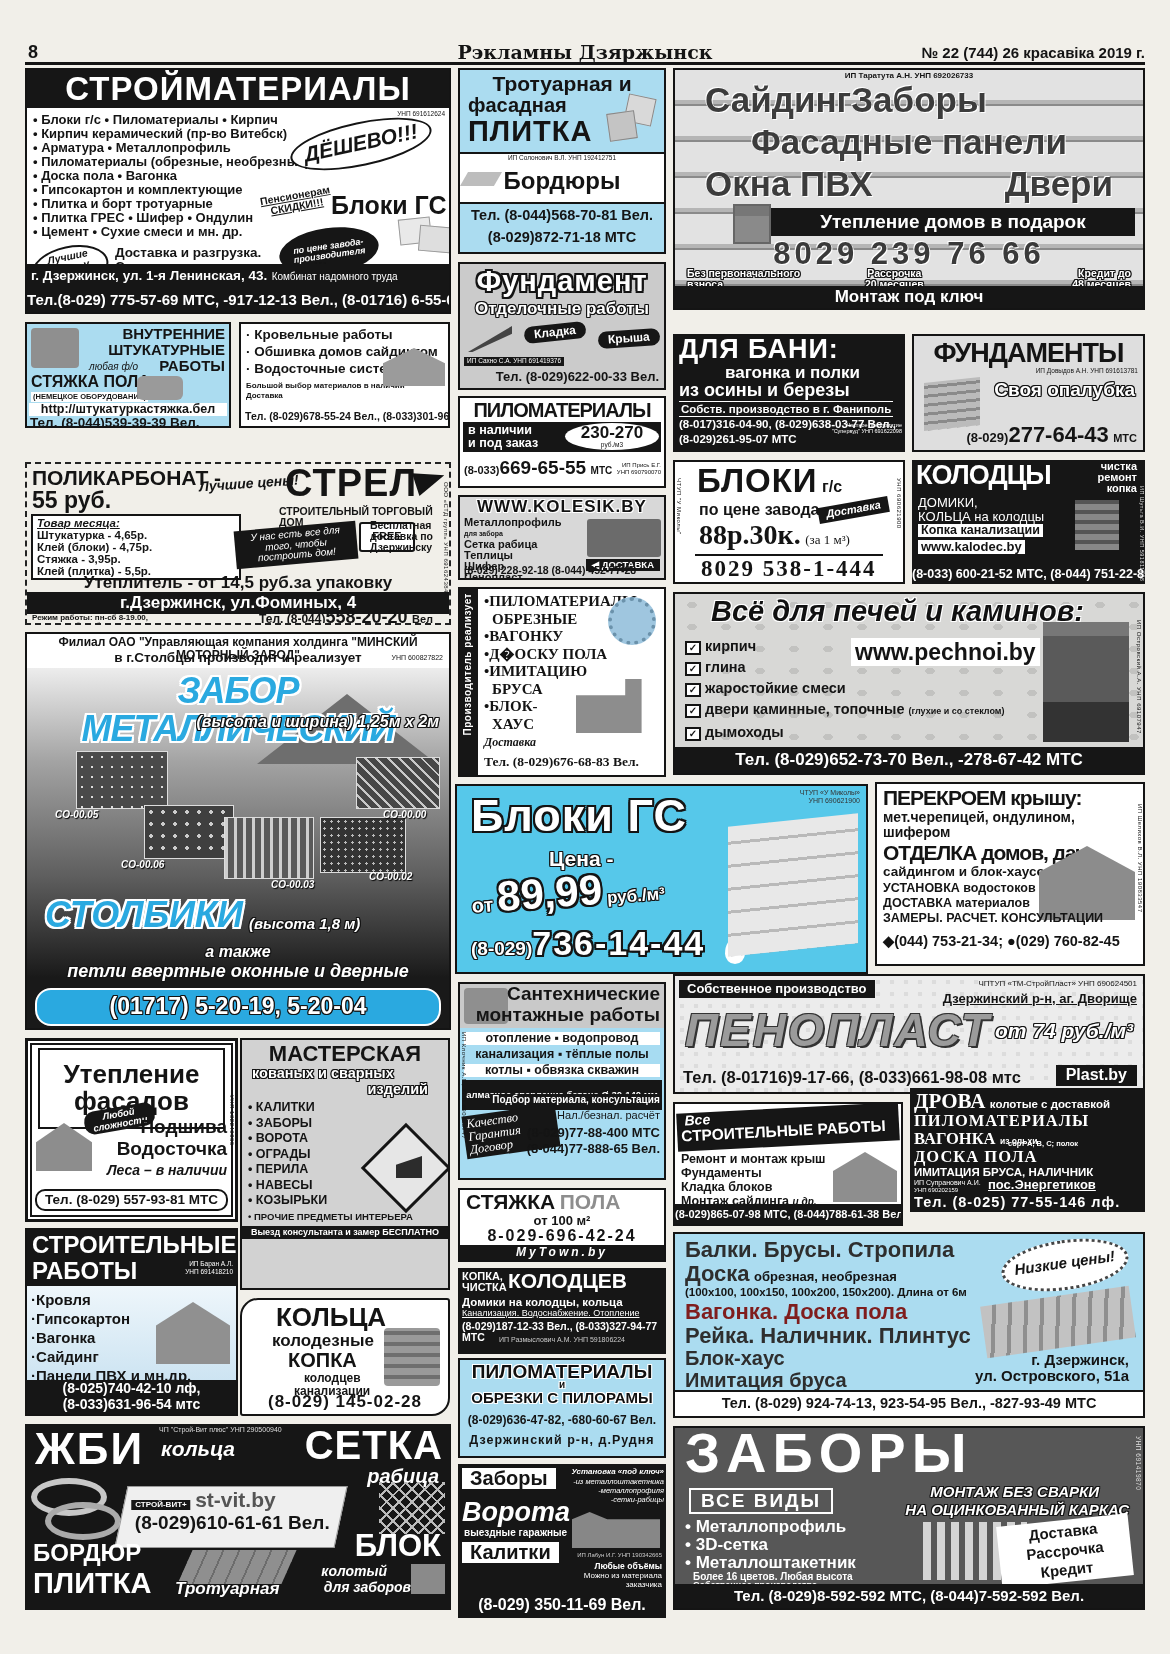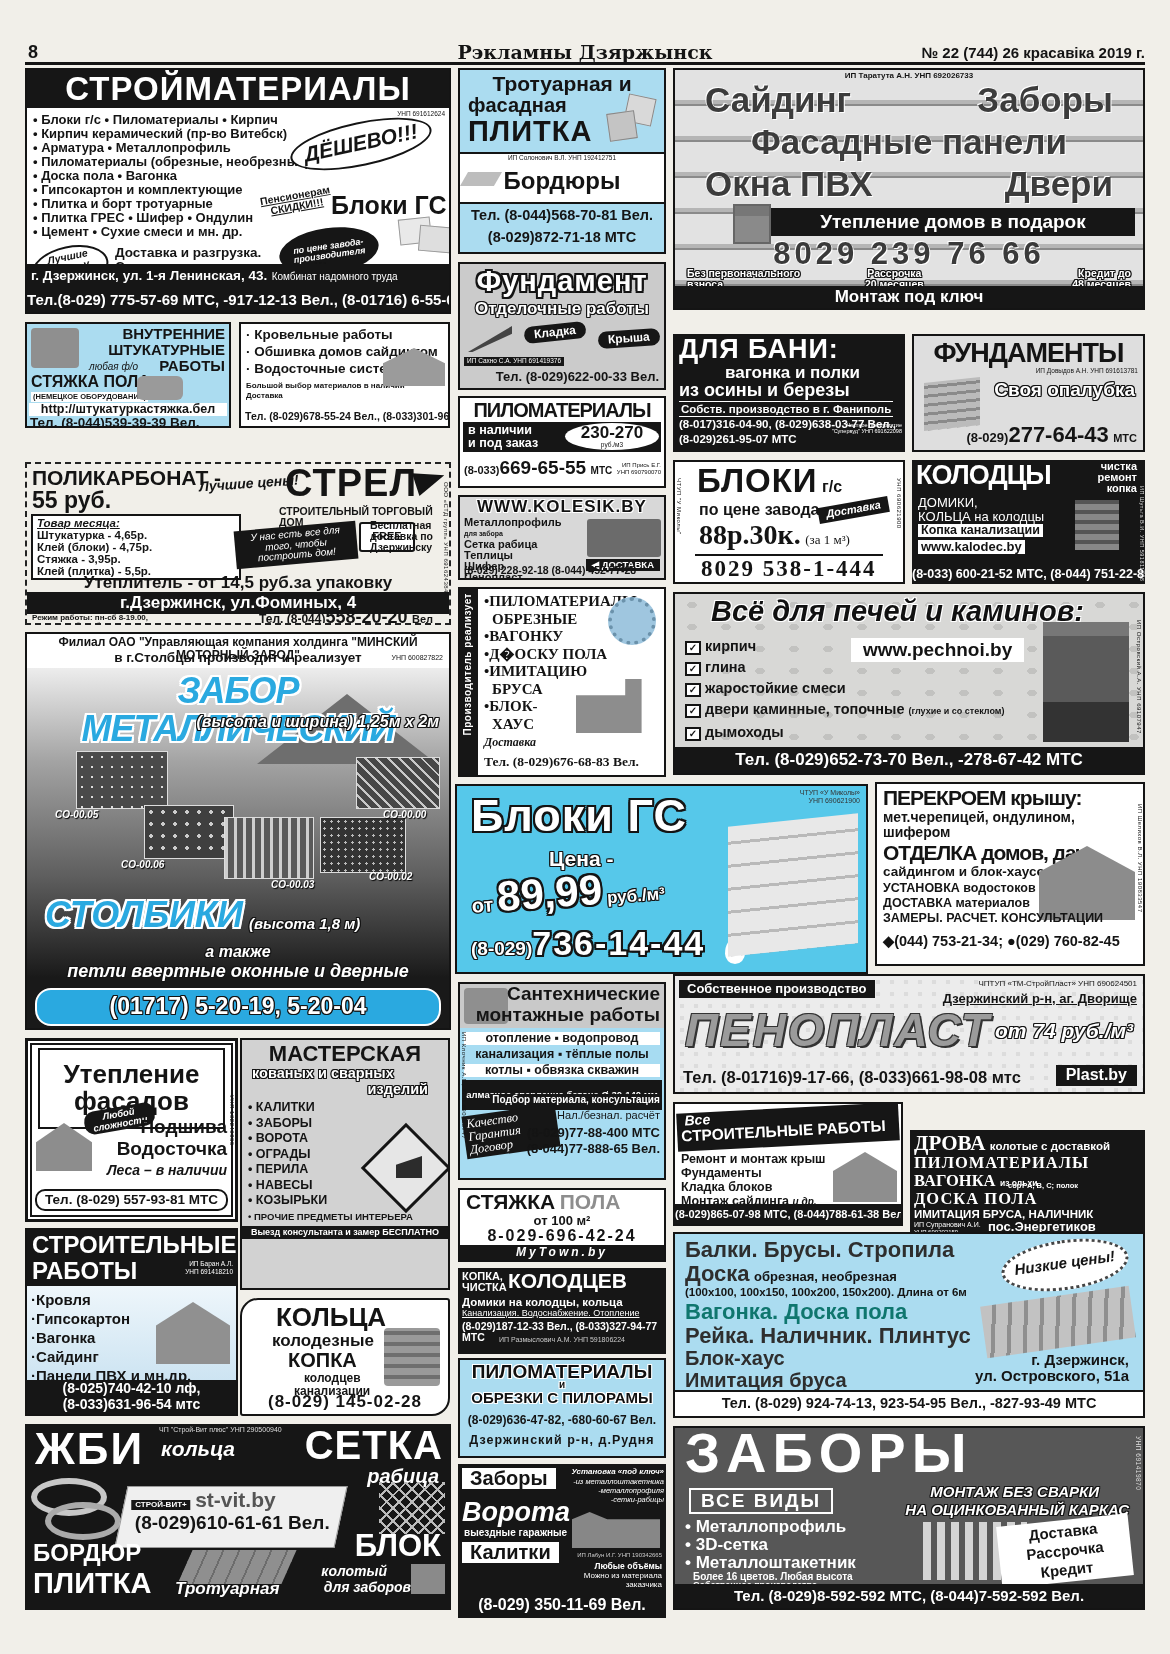--- a/index.html
+++ b/index.html
@@ -92,21 +92,21 @@
       <div class="c" style="font-size:6.5px;padding-top:1px">ИП Солонович В.Л.   УНП 192412751</div>
       <div class="abs" style="left:4px;top:18px;width:34px;height:14px;background:#bdbdbd;transform:skewX(-30deg)"></div>
       <div class="b" style="font-size:24px;text-align:center;margin-top:6px">Бордюры</div>
     </div>
     <div class="abs b c" style="left:0;top:138px;width:100%;font-size:14.5px">Тел. (8-044)568-70-81 Вел.</div>
     <div class="abs b c" style="left:0;top:160px;width:100%;font-size:14.5px">(8-029)872-71-18 МТС</div>
   </div>
 
   <div class="ad bd siding-bg" style="left:673px;top:68px;width:472px;height:242px">
     <div class="abs c" style="left:0;top:2px;width:100%;font-size:8px;font-weight:bold">ИП Таратута А.Н.  УНП 692026733</div>
-    <div class="abs" style="left:30px;top:12px;width:408px;display:flex;justify-content:space-between;font-size:35px;font-weight:bold;color:#3c3c3c;text-shadow:1px 1px 0 #fff,-1px -1px 0 #fff">
+    <div class="abs" style="left:30px;top:12px;width:408px;display:flex;font-size:35px;font-weight:bold;color:#3c3c3c;text-shadow:1px 1px 0 #fff,-1px -1px 0 #fff">
       <span>Сайдинг</span>
       <span>Заборы</span>
     </div>
     <div class="abs c" style="left:0;top:54px;width:100%;font-size:35px;font-weight:bold;color:#3c3c3c;text-shadow:1px 1px 0 #fff,-1px -1px 0 #fff">Фасадные панели</div>
     <div class="abs" style="left:30px;top:96px;width:408px;display:flex;justify-content:space-between;font-size:35px;font-weight:bold;color:#3c3c3c;text-shadow:1px 1px 0 #fff,-1px -1px 0 #fff">
       <span>Окна ПВХ</span>
       <span>Двери</span>
     </div>
     <div class="abs" style="left:58px;top:134px;width:34px;height:36px;background:#8a8a8a;border:2px solid #666;box-shadow:inset 0 10px 0 #777"></div>
     <div class="abs k b c" style="left:96px;top:138px;right:8px;height:28px;font-size:19px;line-height:28px">Утепление домов в подарок</div>
@@ -277,21 +277,21 @@
       <div style="padding-left:8px">ХАУС</div>
     </div>
     <div class="abs" style="right:8px;top:8px;width:40px;height:40px;border-radius:50%;background:#9fc6df;border:4px dotted #6b92ab"></div>
     <div class="abs" style="right:6px;bottom:42px;width:82px;height:54px;background:#8d8d8d;clip-path:polygon(0 30%,60% 30%,60% 0,80% 0,80% 100%,0 100%)"></div>
     <div class="abs srf b i" style="left:24px;bottom:26px;font-size:12px">Доставка</div>
     <div class="abs srf b" style="left:24px;bottom:6px;font-size:13.5px">Тел. (8-029)676-68-83 Вел.</div>
   </div>
 
   <div class="ad bd stone" style="left:673px;top:592px;width:472px;height:183px">
     <div class="abs b i os" style="left:36px;top:2px;font-size:29px">Всё для печей и каминов:</div>
-    <div class="abs wchip b" style="left:176px;top:44px;font-size:19px;padding:2px 12px">www.pechnoi.by</div>
+    <div class="abs wchip b" style="left:176px;top:44px;font-size:23px;padding:2px 4px">www.pechnoi.by</div>
     <div class="abs" style="left:10px;top:42px;font-size:14.5px;font-weight:bold;line-height:21px">
       <div><span class="wchip" style="width:12px;border:2px solid #141414;font-size:10px;line-height:10px;text-align:center">✓</span> <span>кирпич</span></div>
       <div><span class="wchip" style="width:12px;border:2px solid #141414;font-size:10px;line-height:10px;text-align:center">✓</span> <span>глина</span></div>
       <div><span class="wchip" style="width:12px;border:2px solid #141414;font-size:10px;line-height:10px;text-align:center">✓</span> <span>жаростойкие смеси</span></div>
       <div><span class="wchip" style="width:12px;border:2px solid #141414;font-size:10px;line-height:10px;text-align:center">✓</span> <span>двери каминные, топочные</span> <span style="font-size:9px">(глухие и со стеклом)</span></div>
       <div><span class="wchip" style="width:12px;border:2px solid #141414;font-size:10px;line-height:10px;text-align:center">✓</span> <span>дымоходы</span></div>
     </div>
     <div class="abs" style="right:14px;top:28px;width:86px;height:120px;background:#5a5a5a;box-shadow:inset 0 -40px 0 #333,inset 0 14px 0 #777"></div>
     <div class="abs vrt" style="right:1px;top:26px;font-size:6px">ИП Островский А.А.  УНП 69107947</div>
     <div class="abs k b c" style="left:0;bottom:0;width:100%;height:26px;font-size:17px;line-height:26px">Тел. (8-029)652-73-70 Вел., -278-67-42 МТС</div>
@@ -527,39 +527,39 @@
     <div class="abs" style="left:6px;top:48px;font-weight:bold;font-size:12.5px;line-height:14px">
       <div>Ремонт и монтаж крыш</div>
       <div>Фундаменты</div>
       <div>Кладка блоков</div>
       <div><span>Монтаж сайдинга</span> <span class="i" style="font-size:10px">и др.</span></div>
     </div>
     <div class="abs" style="right:4px;top:48px;width:64px;height:50px;background:#8e8e8e;clip-path:polygon(50% 0,100% 38%,100% 100%,0 100%,0 38%)"></div>
     <div class="abs k b c nw" style="left:0;bottom:0;width:100%;height:20px;font-size:11px;line-height:20px">(8-029)865-07-98 МТС, (8-044)788-61-38 Вел.</div>
   </div>
 
-  <div class="ad k" style="left:910px;top:1130px;width:235px;height:124px">
+  <div class="ad k" style="left:910px;top:1088px;width:235px;height:124px">
     <div class="abs" style="left:4px;top:2px"><span class="b srf" style="font-size:21px">ДРОВА</span> <span class="b" style="font-size:11.5px">колотые с доставкой</span></div>
     <div class="abs b srf" style="left:4px;top:24px;font-size:16.5px;letter-spacing:1px">ПИЛОМАТЕРИАЛЫ</div>
     <div class="abs" style="left:4px;top:42px"><span class="b srf" style="font-size:16.5px">ВАГОНКА</span> <span class="b" style="font-size:8.5px">из ольхи</span></div>
     <div class="abs b" style="left:98px;top:52px;font-size:7.5px">сорт А, В, С; полок</div>
     <div class="abs b srf" style="left:4px;top:60px;font-size:16.5px;letter-spacing:1px">ДОСКА ПОЛА</div>
     <div class="abs b" style="left:4px;top:78px;font-size:11.5px">ИМИТАЦИЯ БРУСА, НАЛИЧНИК</div>
     <div class="abs" style="left:4px;top:91px;font-size:7px">ИП Супранович А.И.</div>
     <div class="abs" style="left:4px;top:99px;font-size:6px">УНП 690202159</div>
     <div class="abs b" style="left:78px;top:90px;font-size:13px;text-decoration:underline">пос.Энергетиков</div>
     <div class="abs b" style="left:4px;bottom:2px;font-size:14.5px;letter-spacing:1px">Тел. (8-025) 77-55-146 лф.</div>
   </div>
 
   <div class="ad bd cy" style="left:673px;top:1232px;width:472px;height:186px">
     <div class="abs b" style="left:10px;top:4px;font-size:22px;color:#2e2e2e">Балки. Брусы. Стропила</div>
     <div class="abs b i c" style="right:14px;top:6px;width:122px;height:44px;background:#fff;border:3px dotted #444;border-radius:50%;font-size:15px;line-height:40px;transform:rotate(-8deg)">Низкие цены!</div>
     <div class="abs" style="left:10px;top:28px"><span class="b" style="font-size:22px;color:#2e2e2e">Доска</span> <span class="b" style="font-size:13px">обрезная, необрезная</span></div>
     <div class="abs b" style="left:10px;top:52px;font-size:11.5px">(100х100, 100х150, 100х200, 150х200). Длина от 6м</div>
-    <div class="abs b" style="left:10px;top:66px;font-size:22px;color:#0f766e">Вагонка. Доска пола</div>
+    <div class="abs b" style="left:10px;top:66px;font-size:22px;color:#7f1d1d">Вагонка. Доска пола</div>
     <div class="abs b" style="left:10px;top:90px;font-size:22px;color:#2e2e2e">Рейка. Наличник. Плинтус</div>
     <div class="abs b" style="left:10px;top:114px;font-size:20px;color:#2e2e2e">Блок-хаус</div>
     <div class="abs b" style="left:10px;top:136px;font-size:20px;color:#2e2e2e">Имитация бруса</div>
     <div class="abs" style="right:10px;top:62px;width:150px;height:52px;background:repeating-linear-gradient(100deg,#c2c2c2 0 12px,#8f8f8f 12px 16px);transform:rotate(-8deg)"></div>
     <div class="abs b r" style="right:14px;top:118px;font-size:15px">г. Дзержинск,</div>
     <div class="abs b r" style="right:14px;top:134px;font-size:15px">ул. Островского, 51а</div>
     <div class="abs b c" style="left:0;bottom:0;width:100%;height:24px;background:#fff;border-top:2px solid #141414;font-size:14.5px;line-height:22px">Тел. (8-029) 924-74-13, 923-54-95 Вел., -827-93-49 МТС</div>
   </div>
 
   <div class="ad bd" style="left:673px;top:1426px;width:472px;height:184px;background:#575757;color:#fff">

